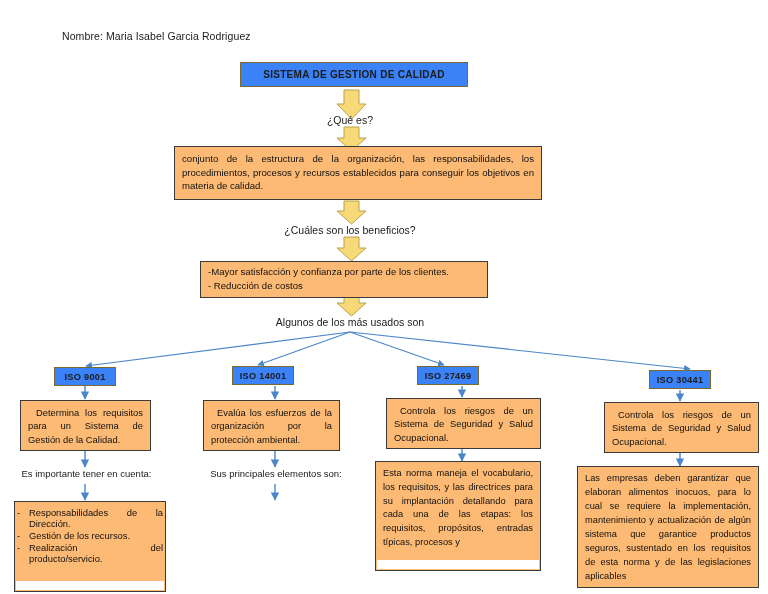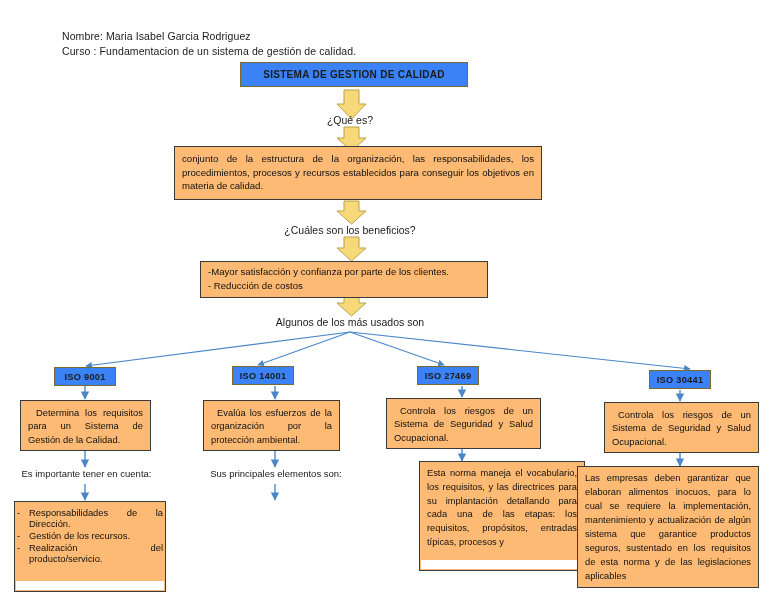--- a/index.html
+++ b/index.html
@@ -85,21 +85,20 @@
     height: 9px;
     background: #ffffff;
   }
 </style>
 </head>
 <body>
 
 <div id="canvas">
 
   <div class="hdr" style="left:62px; top:30px;">Nombre: Maria Isabel Garcia Rodriguez</div>
-  <div class="hdr" style="left:62px; top:45px;">Curso : Fundamentacion de un sistema de gestión de calidad.</div>
 
   <svg class="layer" viewBox="0 0 768 594">
     <defs>
       <marker id="bluearrow" markerWidth="7" markerHeight="7" refX="5.4" refY="3" orient="auto">
         <path d="M0,0 L6,3 L0,6 z" fill="#4a86c8"></path>
       </marker>
     </defs>
 
     <g stroke="#4a86c8" stroke-width="1.1" fill="none" marker-end="url(#bluearrow)">
       <path d="M350,332 L86,366"></path>
@@ -183,21 +182,21 @@
     <div class="inner just" style="font-size:9.4px; text-indent:6px;">Evalúa los esfuerzos de la organización por la protección ambiental.</div>
   </div>
   <div class="plain-label" style="left:202px; top:468px; width:148px; font-size:9.5px;">Sus principales elementos son:</div>
 
   <div class="ybox" style="left:417px; top:366px; width:62px; height:19px; font-size:9.2px;">
     <span>ISO 27469</span>
   </div>
   <div class="wbox" style="left:386px; top:398px; width:155px; height:51px;">
     <div class="inner just" style="font-size:9.4px; text-indent:6px;">Controla los riesgos de un Sistema de Seguridad y Salud Ocupacional.</div>
   </div>
-  <div class="wbox" style="left:375px; top:461px; width:166px; height:110px;margin-left:44px;">
+  <div class="wbox" style="left:375px; top:461px; width:166px; height:110px;">
     <div class="inner just" style="font-size:9.3px; line-height:1.48;">Esta norma maneja el vocabulario, los requisitos, y las directrices para su implantación detallando para cada una de las etapas: los requisitos, propósitos, entradas típicas, procesos y</div>
     <div class="fadebot"></div>
   </div>
 
   <div class="ybox" style="left:649px; top:370px; width:62px; height:19px; font-size:9.2px;">
     <span>ISO 30441</span>
   </div>
   <div class="wbox" style="left:604px; top:402px; width:155px; height:51px;">
     <div class="inner just" style="font-size:9.4px; text-indent:6px;">Controla los riesgos de un Sistema de Seguridad y Salud Ocupacional.</div>
   </div>

